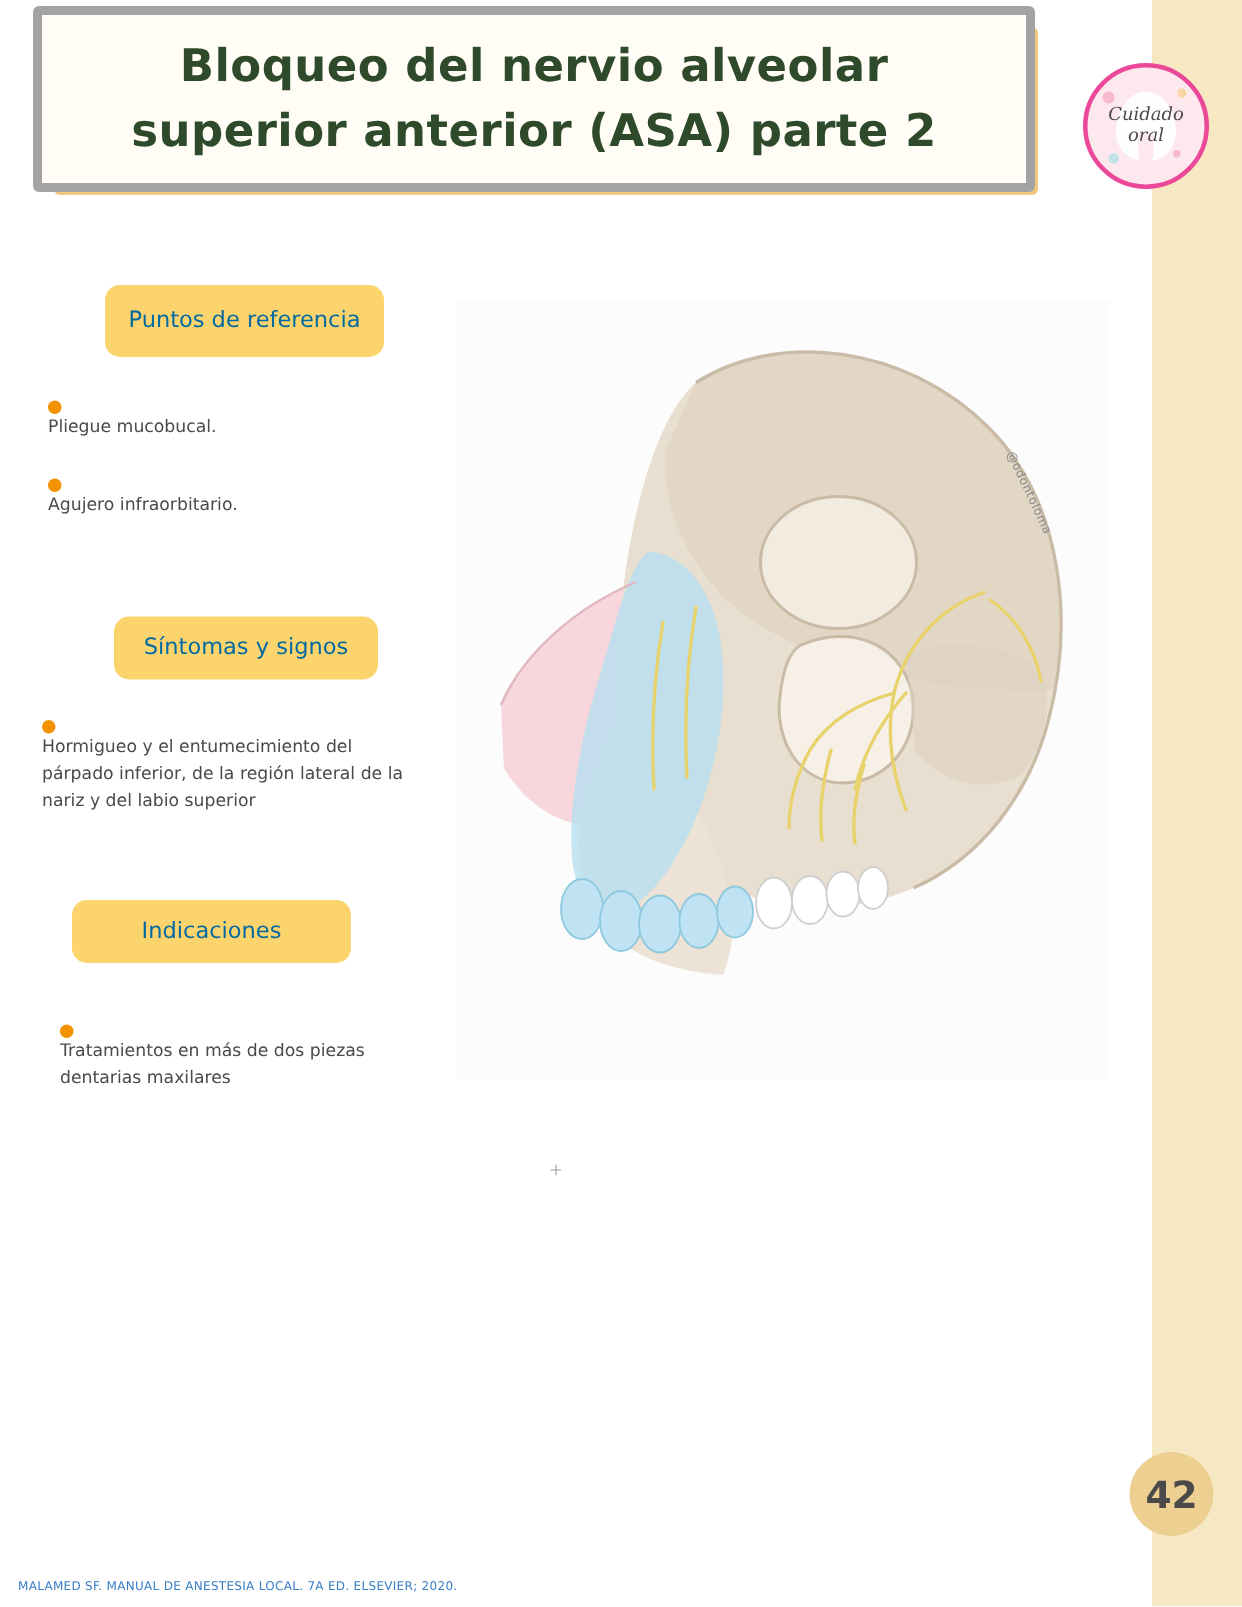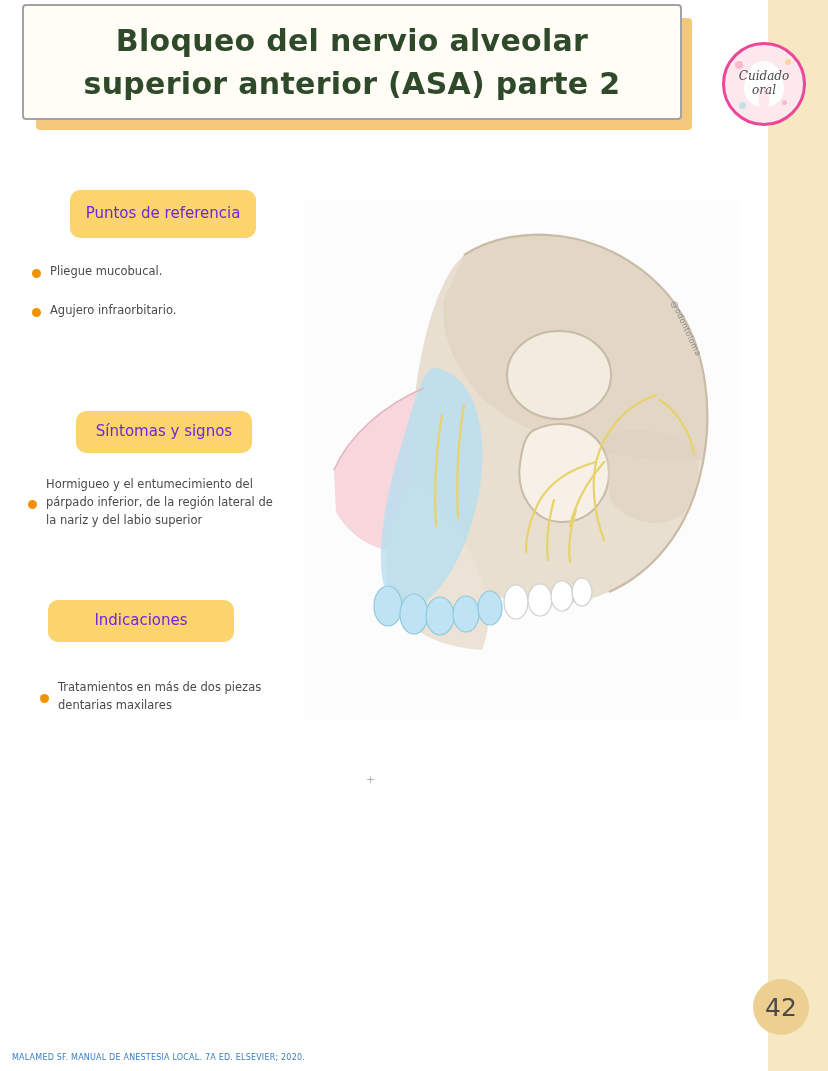--- a/index.html
+++ b/index.html
@@ -35,21 +35,21 @@
     background: #f3c77c;
     border-radius: 4px;
   }
   .title-box {
     position: absolute;
     left: 22px;
     top: 4px;
     width: 656px;
     height: 112px;
     background: #fffdf6;
-    border: 2px solid #a3a3a3;
+    border: 6px solid #a3a3a3;
     border-radius: 4px;
     display: flex;
     align-items: center;
     justify-content: flex-start;
   }
   .title-text {
     font-family: "DejaVu Sans", sans-serif;
     font-weight: bold;
     font-size: 30px;
     line-height: 1.45;
@@ -113,37 +113,38 @@
   
   .pill {
     position: absolute;
     background: #fbd46d;
     border-radius: 10px;
     display: flex;
     align-items: center;
     justify-content: center;
     text-align: center;
     font-family: "DejaVu Sans", sans-serif;
-    color: #6d28d9;
+    color: #0369a1;
     font-size: 15px;
     line-height: 1.3;
     font-weight: 500;
     padding: 6px 12px;
     box-sizing: border-box;
   }
   #pill-0 { left: 70px; top: 190px; width: 186px; height: 48px; }
   #pill-1 { left: 76px; top: 411px; width: 176px; height: 42px; }
   #pill-2 { left: 48px; top: 600px; width: 186px; height: 42px; }
 
   
   .bullet-list { position: absolute; }
   .bullet-row {
     display: flex;
-    align-items: center;
+    align-items: flex-start;
     margin-bottom: 14px;
+    flex-direction: column;
   }
   .bullet-dot {
     width: 9px;
     height: 9px;
     border-radius: 50%;
     background: #f39200;
     margin-top: 4px;
     margin-right: 9px;
     flex: 0 0 auto;
   }
@@ -185,31 +186,31 @@
     top: 773px;
     font-size: 11px;
     color: #b0b0b0;
     font-family: "DejaVu Sans", sans-serif;
   }
 
   
   .page-number {
     position: absolute;
     right: 19px;
-    bottom: 36px;
+    bottom: 47px;
     width: 56px;
     height: 56px;
     border-radius: 50%;
     background: #eccf91;
     display: flex;
     align-items: center;
     justify-content: center;
     font-family: "DejaVu Sans", sans-serif;
     font-size: 25px;
-    font-weight: normal;
+    font-weight: bold;
     color: #4a4a4a;
   }
 
   
   .footer {
     position: absolute;
     left: 12px;
     bottom: 9px;
     font-family: "DejaVu Sans", sans-serif;
     font-size: 8px;

